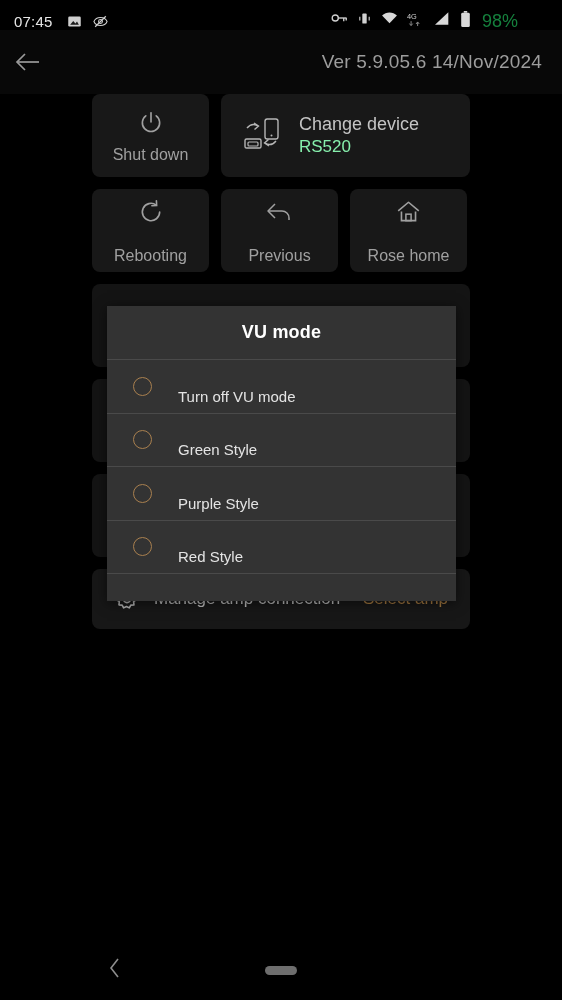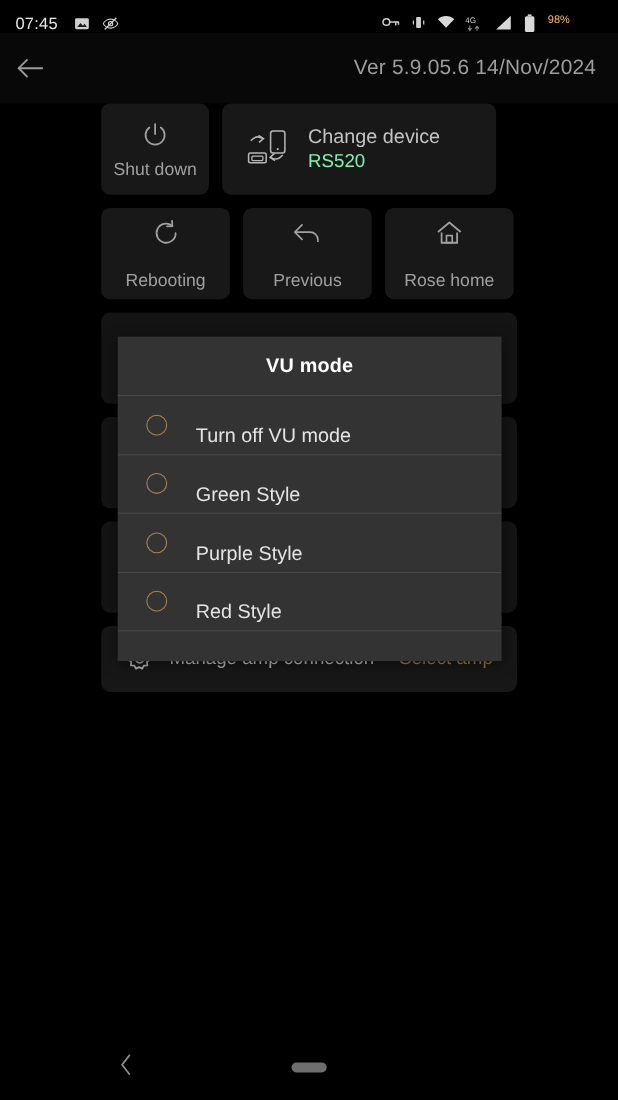--- a/index.html
+++ b/index.html
@@ -22,21 +22,21 @@
     display: flex; align-items: center;
     padding: 0 14px;
     background: #000;
   }
   .sb-clock {
     color: #e6e6e6; font-size: 15px; letter-spacing: .2px;
     font-family: "Liberation Sans", sans-serif;
   }
   .sb-left-icons { display: flex; align-items: center; gap: 10px; margin-left: 14px; }
   .sb-right { margin-left: auto; display: flex; align-items: flex-start; gap: 9px; }
-  .sb-batt-text { color: #fdba74; font-size: 10px; margin-left: 2px; }
+  .sb-batt-text { color: #15803d; font-size: 18px; margin-left: 2px; }
   .ic { display: inline-block; line-height: 0; }
 
   
   .header {
     position: absolute; top: 30px; left: 0;
     width: 562px; height: 64px;
     background: #080808;
     display: flex; align-items: center;
   }
   .back-arrow {
@@ -60,21 +60,21 @@
     background: #181818;
     border-radius: 8px;
     display: flex; flex-direction: column;
     align-items: center; justify-content: center;
     color: #9a9a9a;
     cursor: pointer;
   }
   .card-label { font-size: 16px; color: #a0a0a0; margin-top: 8px; }
   .card-ico { height: 30px; display: flex; align-items: center; justify-content: center; }
 
-  .card-shut { width: 98px; height: 83px; }
+  .card-shut { width: 117px; height: 83px; }
   .card-change {
     width: 249px; height: 83px;
     flex-direction: row; justify-content: flex-start;
     padding-left: 22px; gap: 14px;
   }
   .change-texts { display: flex; flex-direction: column; gap: 2px; }
   .change-title { font-size: 18px; color: #c4c4c4; }
   .change-sub { font-size: 17px; color: #86efac; }
 
   .card-third { width: 117px; height: 83px; gap: 12px; }
@@ -130,21 +130,21 @@
     width: 19px; height: 19px; flex: 0 0 19px;
     border-radius: 50%;
     border: 1.4px solid #a9804f;
     display: flex; align-items: center; justify-content: center;
   }
   .radio.sel { border-color: #b08455; }
   .radio.sel::after {
     content: ""; width: 9px; height: 9px; border-radius: 50%;
     background: #b08455;
   }
-  .dlg-item-label { font-size: 18px; color: #e4e4e4; margin-top: 20px; }
+  .dlg-item-label { font-size: 15px; color: #e4e4e4; margin-top: 20px; }
   .dlg-item.sel .dlg-item-label { color: #b08455; }
 
   .dlg-footer {
     height: 58px;
     display: flex; align-items: center;
     border-top: 0;
     background: #333333;
   }
   .dlg-btn {
     flex: 1 1 0;

